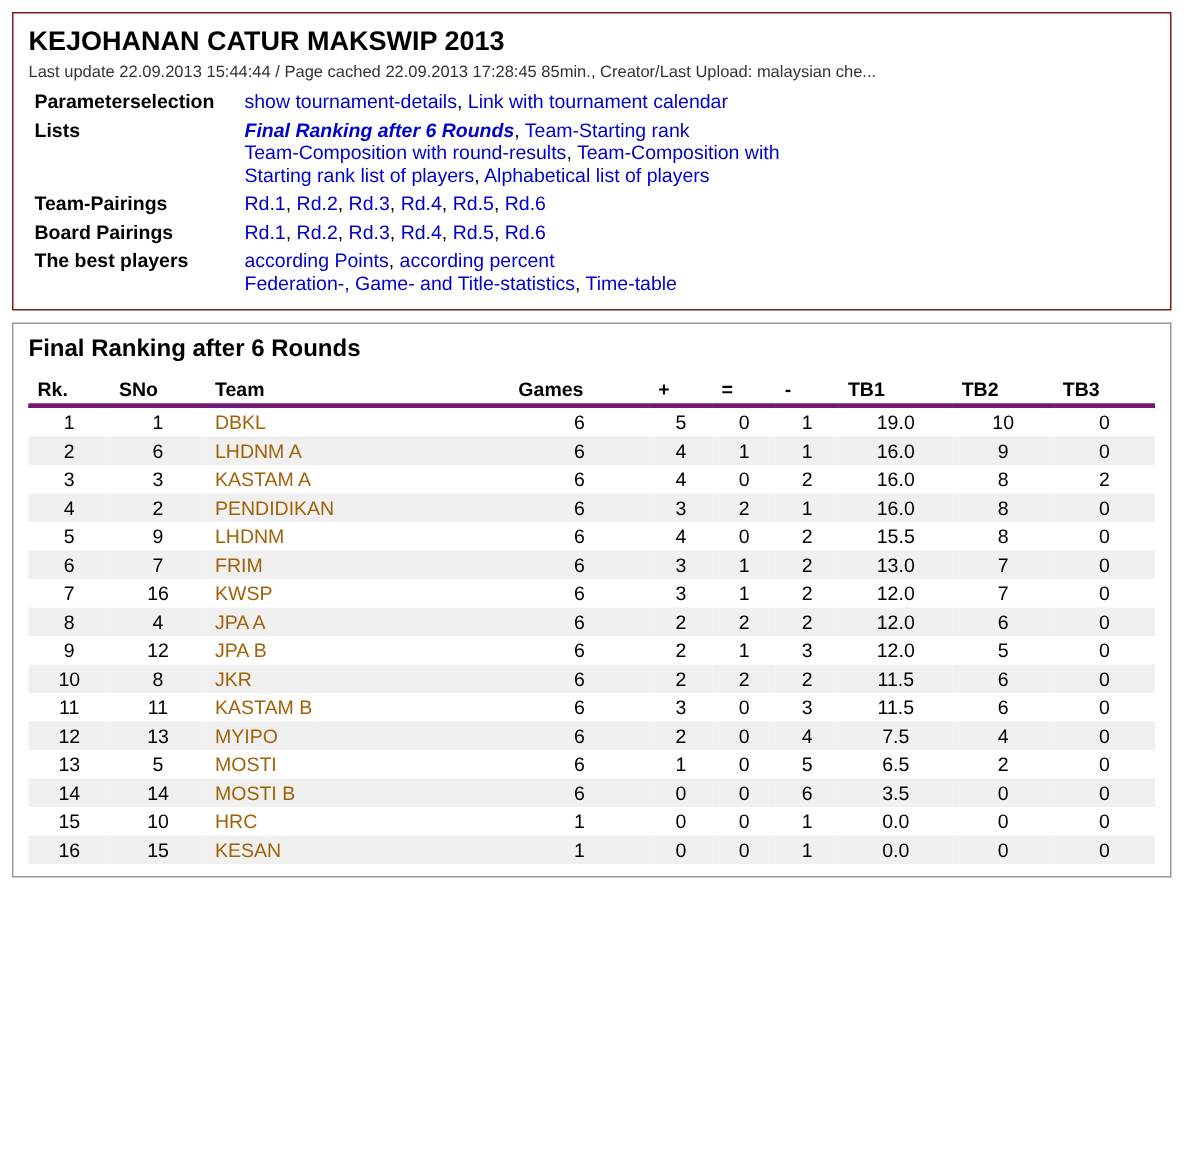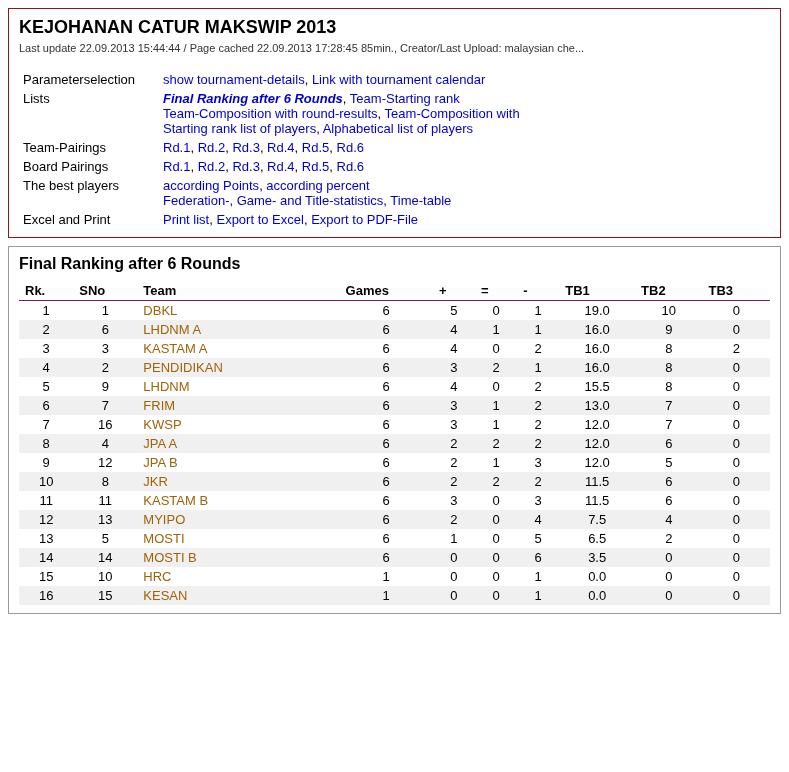--- a/index.html
+++ b/index.html
@@ -17,32 +17,32 @@
       margin-bottom: 8px;
     }
     .title {
       font-size: 18px;
       font-weight: bold;
       margin-bottom: 4px;
     }
     .update-info {
       font-size: 11px;
       color: #333;
-      margin-bottom: 16px;
+      margin-bottom: 4px;
     }
     .info-table {
       width: 100%;
       border-collapse: collapse;
     }
     .info-table td {
       vertical-align: top;
       padding: 2px 4px;
     }
     .info-table td:first-child {
-      font-weight: normal;
+      font-weight: bold;
       width: 140px;
       white-space: nowrap;
       margin-left: 40px;
     }
     .info-table td:last-child {
       color: #000;
       margin-top: 16px;
     }
     a, .link {
       color: #0000cc;
@@ -64,21 +64,21 @@
     }
     .ranking-table {
       width: 100%;
       border-collapse: collapse;
       font-size: 13px;
     }
     .ranking-table th {
       text-align: left;
       padding: 2px 6px;
       font-weight: bold;
-      border-bottom: 1px solid #701a75;
+      border-bottom: 3px solid #701a75;
     }
     .ranking-table td {
       padding: 2px 6px;
       vertical-align: middle;
     }
     .ranking-table tr:nth-child(even) {
       background: #f0f0f0;
     }
     .team-link {
       color: #a16207;
@@ -144,28 +144,20 @@
         <a class="link">Rd.6</a>
       </td>
     </tr>
     <tr>
       <td>The best players</td>
       <td>
         <a class="link">according Points</a>,
         <a class="link">according percent</a><br>
         <a class="link">Federation-, Game- and Title-statistics</a>,
         <a class="link">Time-table</a>
-      </td>
-    </tr>
-    <tr>
-      <td>Excel and Print</td>
-      <td>
-        <a class="link">Print list</a>,
-        <a class="link">Export to Excel</a>,
-        <a class="link">Export to PDF-File</a>
       </td>
     </tr>
   </tbody>
     </table>
 </div>
 
 <div class="bottom-section">
   <div class="section-title">Final Ranking after 6 Rounds</div>
   <table class="ranking-table">
     <thead>

